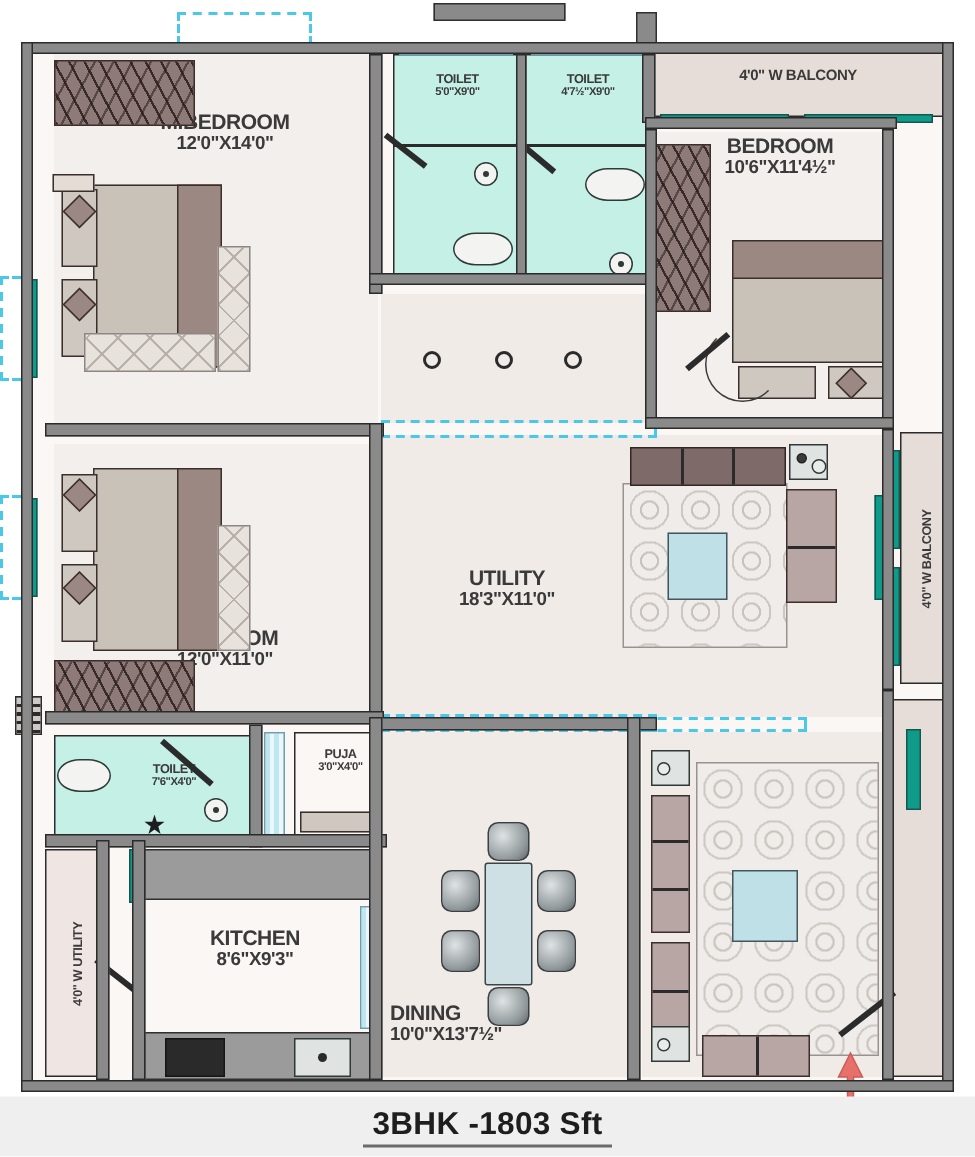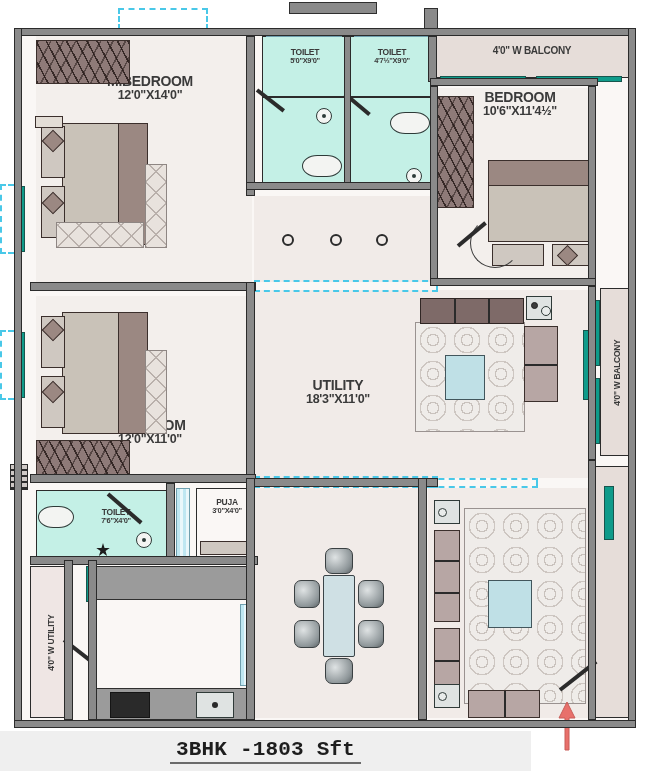--- a/index.html
+++ b/index.html
@@ -81,22 +81,22 @@
   }
   .appl{background:#dfe3e2;border:1.5px solid #2f3a38;}
   .stove{background:#2a2a2a;border:1.5px solid #151515;}
   .counter{background:#9b9b9b;border:1.5px solid #2f2f2f;}
   .dot{position:absolute;border-radius:50%;}
   .wc{background:#f3f4f2;border:1.6px solid #2d3a38;border-radius:22px/16px;}
   .basin{background:#f3f4f2;border:1.6px solid #2d3a38;border-radius:50%;}
 
   
   #titlebar{
-    position:absolute;left:0;bottom:0;width:531px;height:40px;
-    background:#efefef;display:flex;align-items:center;justify-content:center;font-family:Liberation Mono, monospace;
+    position:absolute;left:0;bottom:0;width:650px;height:40px;
+    background:#efefef;display:flex;align-items:center;justify-content:center;
   }
   #title{
     font-size:21px;font-weight:700;color:#1e1e1e;letter-spacing:.2px;
     border-bottom:2.5px solid #6b6b6b;padding:0 6px 1px 6px;
   }
   #topstrip{position:absolute;left:0;top:0;width:650px;height:14px;background:#fff;}
   .arrow-red{position:absolute;}
 </style>
 </head>
 <body>
@@ -247,29 +247,37 @@
   <div class="abs win-glass" style="left:176px;top:488px;width:14px;height:74px;"></div>
   <div class="abs win-dash" style="left:252px;top:488px;width:10px;height:74px;"></div>
 
   <div class="room f-util" style="left:30px;top:566px;width:42px;height:152px;border:1.6px solid #2b2b2b;"></div>
   <div class="lbl xs vert" style="left:-24px;top:638px;width:152px;">
     <span class="nm">4'0" W UTILITY</span>
   </div>
   <div class="abs door-leaf" style="left:64px;top:638px;width:42px;height:4px;transform:rotate(38deg);transform-origin:left center;"></div>
 
   <div class="room f-white" style="left:96px;top:600px;width:148px;height:88px;"></div>
+  <div class="lbl" style="left:110px;top:618px;width:120px;">
+    <span class="nm">KITCHEN</span>
+    <span class="dim">8'6"X9'3"</span>
+  </div>
   <div class="counter abs" style="left:96px;top:566px;width:152px;height:34px;"></div>
   <div class="counter abs" style="left:96px;top:688px;width:152px;height:32px;"></div>
   <div class="stove abs" style="left:110px;top:692px;width:40px;height:26px;"></div>
   <div class="abs appl" style="left:196px;top:692px;width:38px;height:26px;"></div>
   <div class="dot" style="left:212px;top:702px;width:6px;height:6px;background:#2a2a2a;"></div>
   <div class="abs win-glass" style="left:240px;top:604px;width:10px;height:82px;"></div>
   <div class="abs win-teal" style="left:86px;top:566px;width:7px;height:36px;"></div>
 
   <div class="room f-room2" style="left:254px;top:488px;width:170px;height:230px;"></div>
+  <div class="lbl" style="left:254px;top:668px;width:130px;text-align:left;padding-left:6px;">
+    <span class="nm">DINING</span>
+    <span class="dim">10'0"X13'7½"</span>
+  </div>
   <div class="tbl-dining abs" style="left:323px;top:575px;width:32px;height:82px;"></div>
   <div class="chair abs" style="left:325px;top:548px;width:28px;height:26px;"></div>
   <div class="chair abs" style="left:325px;top:658px;width:28px;height:26px;"></div>
   <div class="chair abs" style="left:294px;top:580px;width:26px;height:28px;"></div>
   <div class="chair abs" style="left:294px;top:620px;width:26px;height:28px;"></div>
   <div class="chair abs" style="left:358px;top:580px;width:26px;height:28px;"></div>
   <div class="chair abs" style="left:358px;top:620px;width:26px;height:28px;"></div>
 
   <div class="room f-room2" style="left:428px;top:488px;width:160px;height:230px;"></div>
   <div class="lbl" style="left:460px;top:528px;width:140px;">

